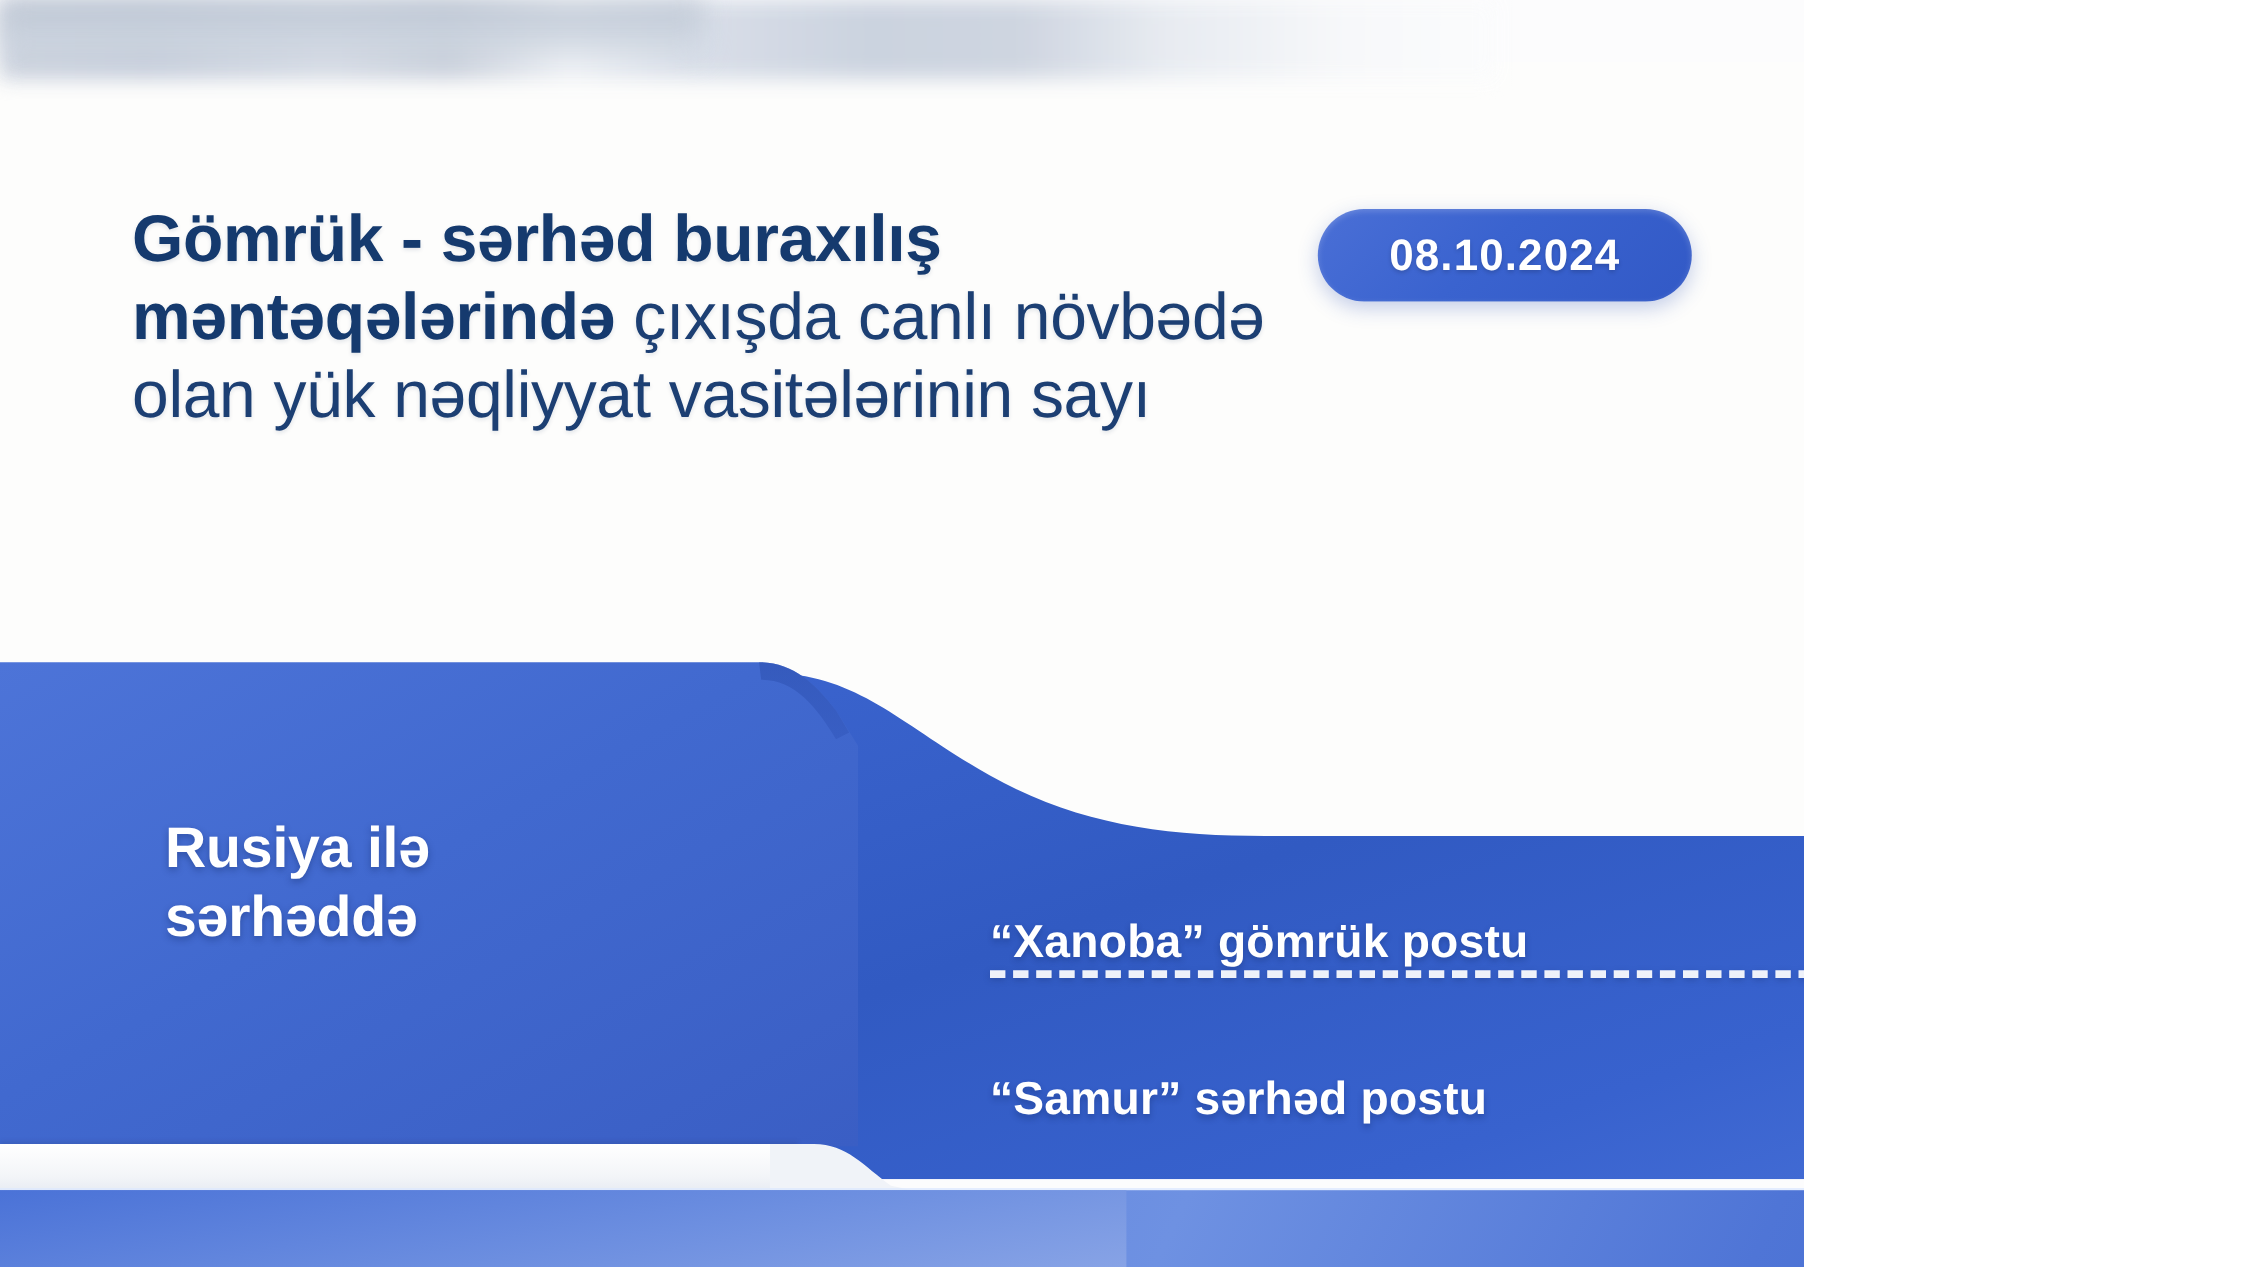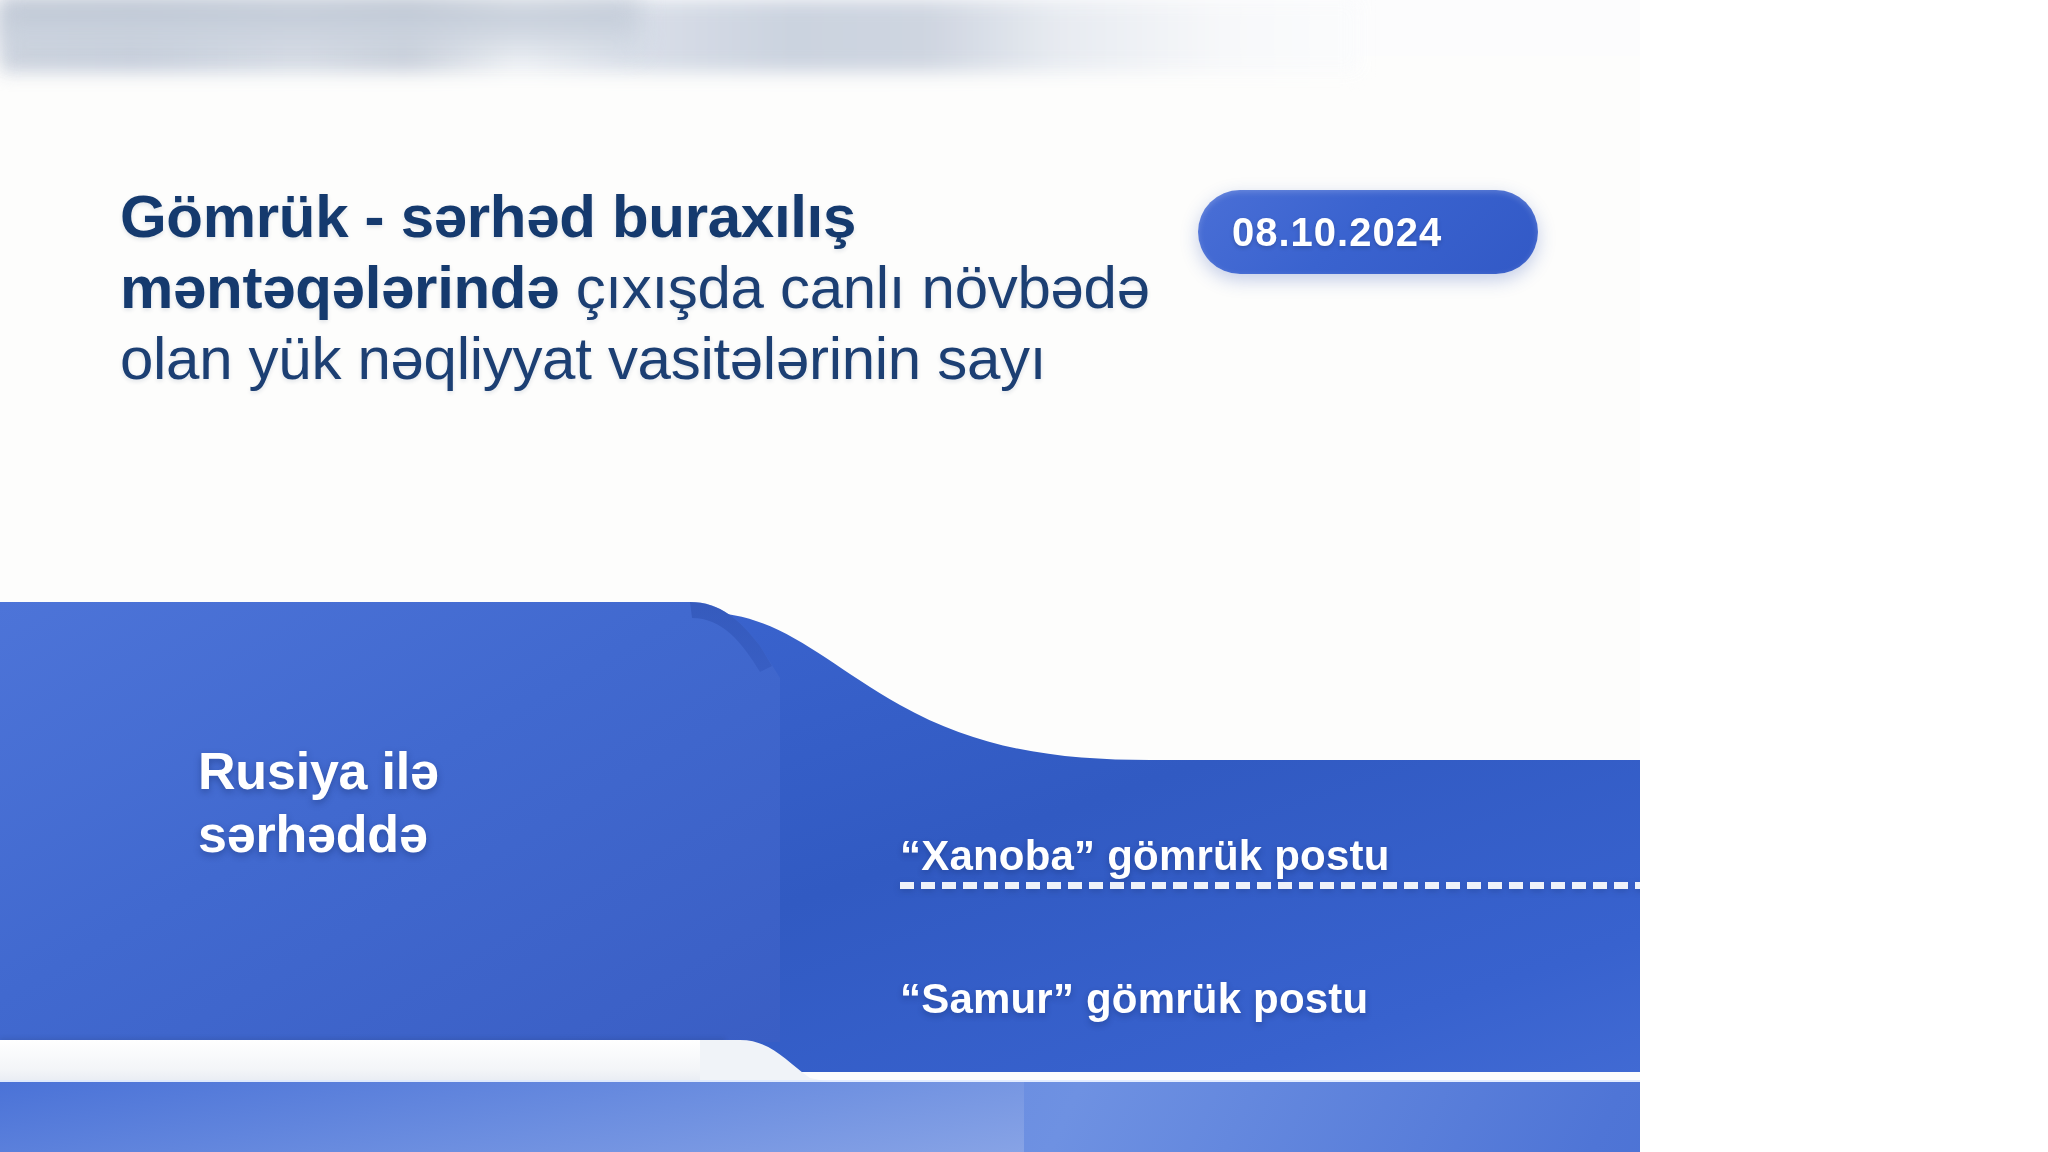--- a/index.html
+++ b/index.html
@@ -67,21 +67,21 @@
     right: 102px;
     top: 190px;
     height: 84px;
     min-width: 340px;
     padding: 0 34px;
     box-sizing: border-box;
     border-radius: 44px;
     background: linear-gradient(135deg, #4a6fd6 0%, #3a63cf 45%, #3259c6 100%);
     display: flex;
     align-items: center;
-    justify-content: flex-start;
+    justify-content: center;
     color: #ffffff;
     font-size: 40px;
     font-weight: 700;
     letter-spacing: 1px;
     box-shadow: 0 6px 18px rgba(44,80,180,.28), inset 0 2px 6px rgba(255,255,255,.2);
     text-shadow: 0 2px 4px rgba(0,0,0,.18);
   }
 
   
   .band-wrap {
@@ -98,21 +98,20 @@
     position: absolute;
     left: 150px;
     top: 740px;
     width: 470px;
     color: #ffffff;
     font-size: 52px;
     font-weight: 800;
     line-height: 1.22;
     letter-spacing: -.2px;
     text-shadow: 0 3px 7px rgba(10,30,80,.35);
-    margin-left: 48px;
   }
 
   
   .rows {
     position: absolute;
     left: 900px;
     top: 770px;
     width: 1090px;
   }
   .row {
@@ -235,21 +234,21 @@
   <div class="rows">
 
     <div class="row">
       <div class="row-label">“Xanoba” gömrük postu</div>
       <div class="row-value">0</div>
     </div>
 
     <div class="dash-divider"></div>
 
     <div class="row tall">
-      <div class="row-label">“Samur” gömrük postu</div>
+      <div class="row-label">“Samur” sərhəd postu</div>
       <div class="row-value">60</div>
     </div>
 
   </div>
 
   <div class="bottom-white"></div>
   <svg class="bottom-white-taper" viewBox="0 0 130 42" preserveAspectRatio="none">
     <path d="M 0 0 L 40 0 C 70 0 85 20 110 38 L 130 42 L 0 42 Z" fill="#f0f3f8"></path>
   </svg>
   <div class="bottom-band-hl"></div>

